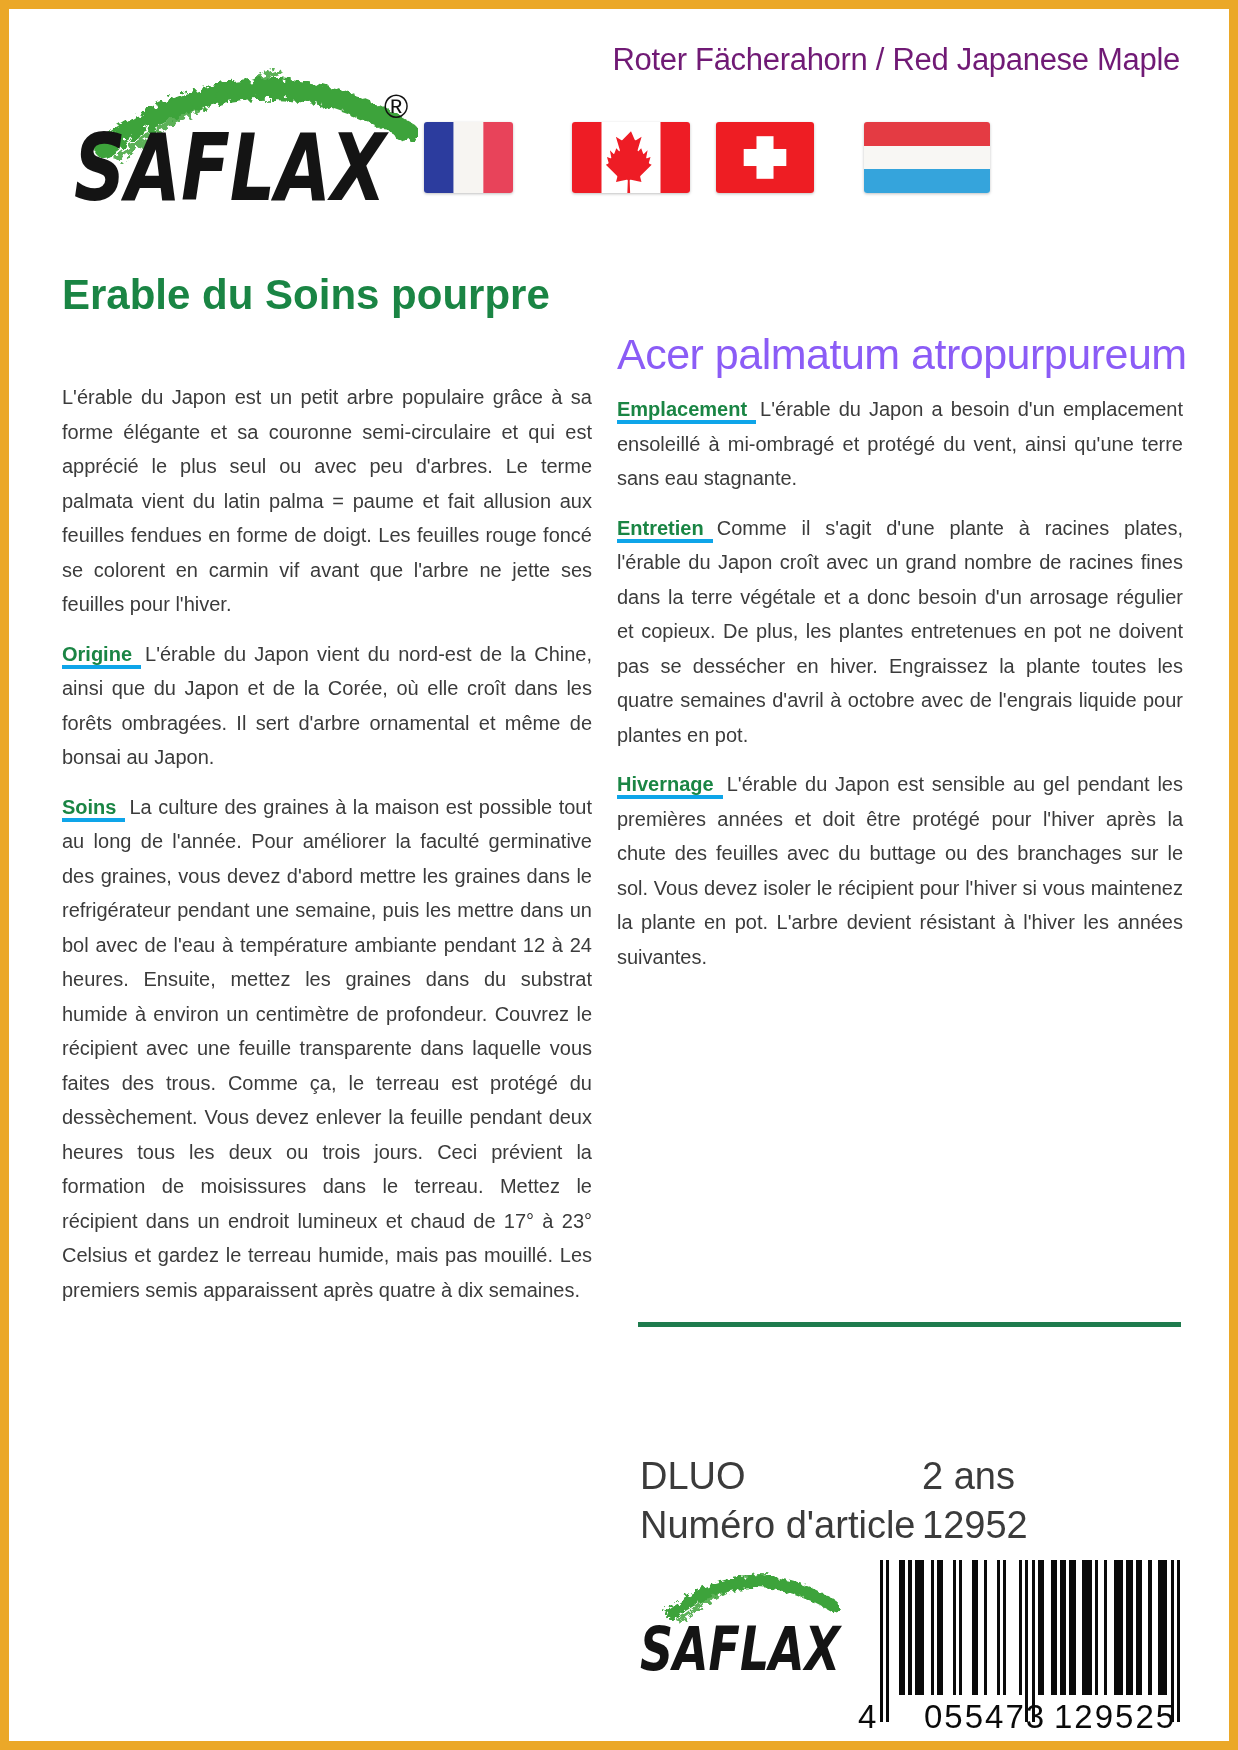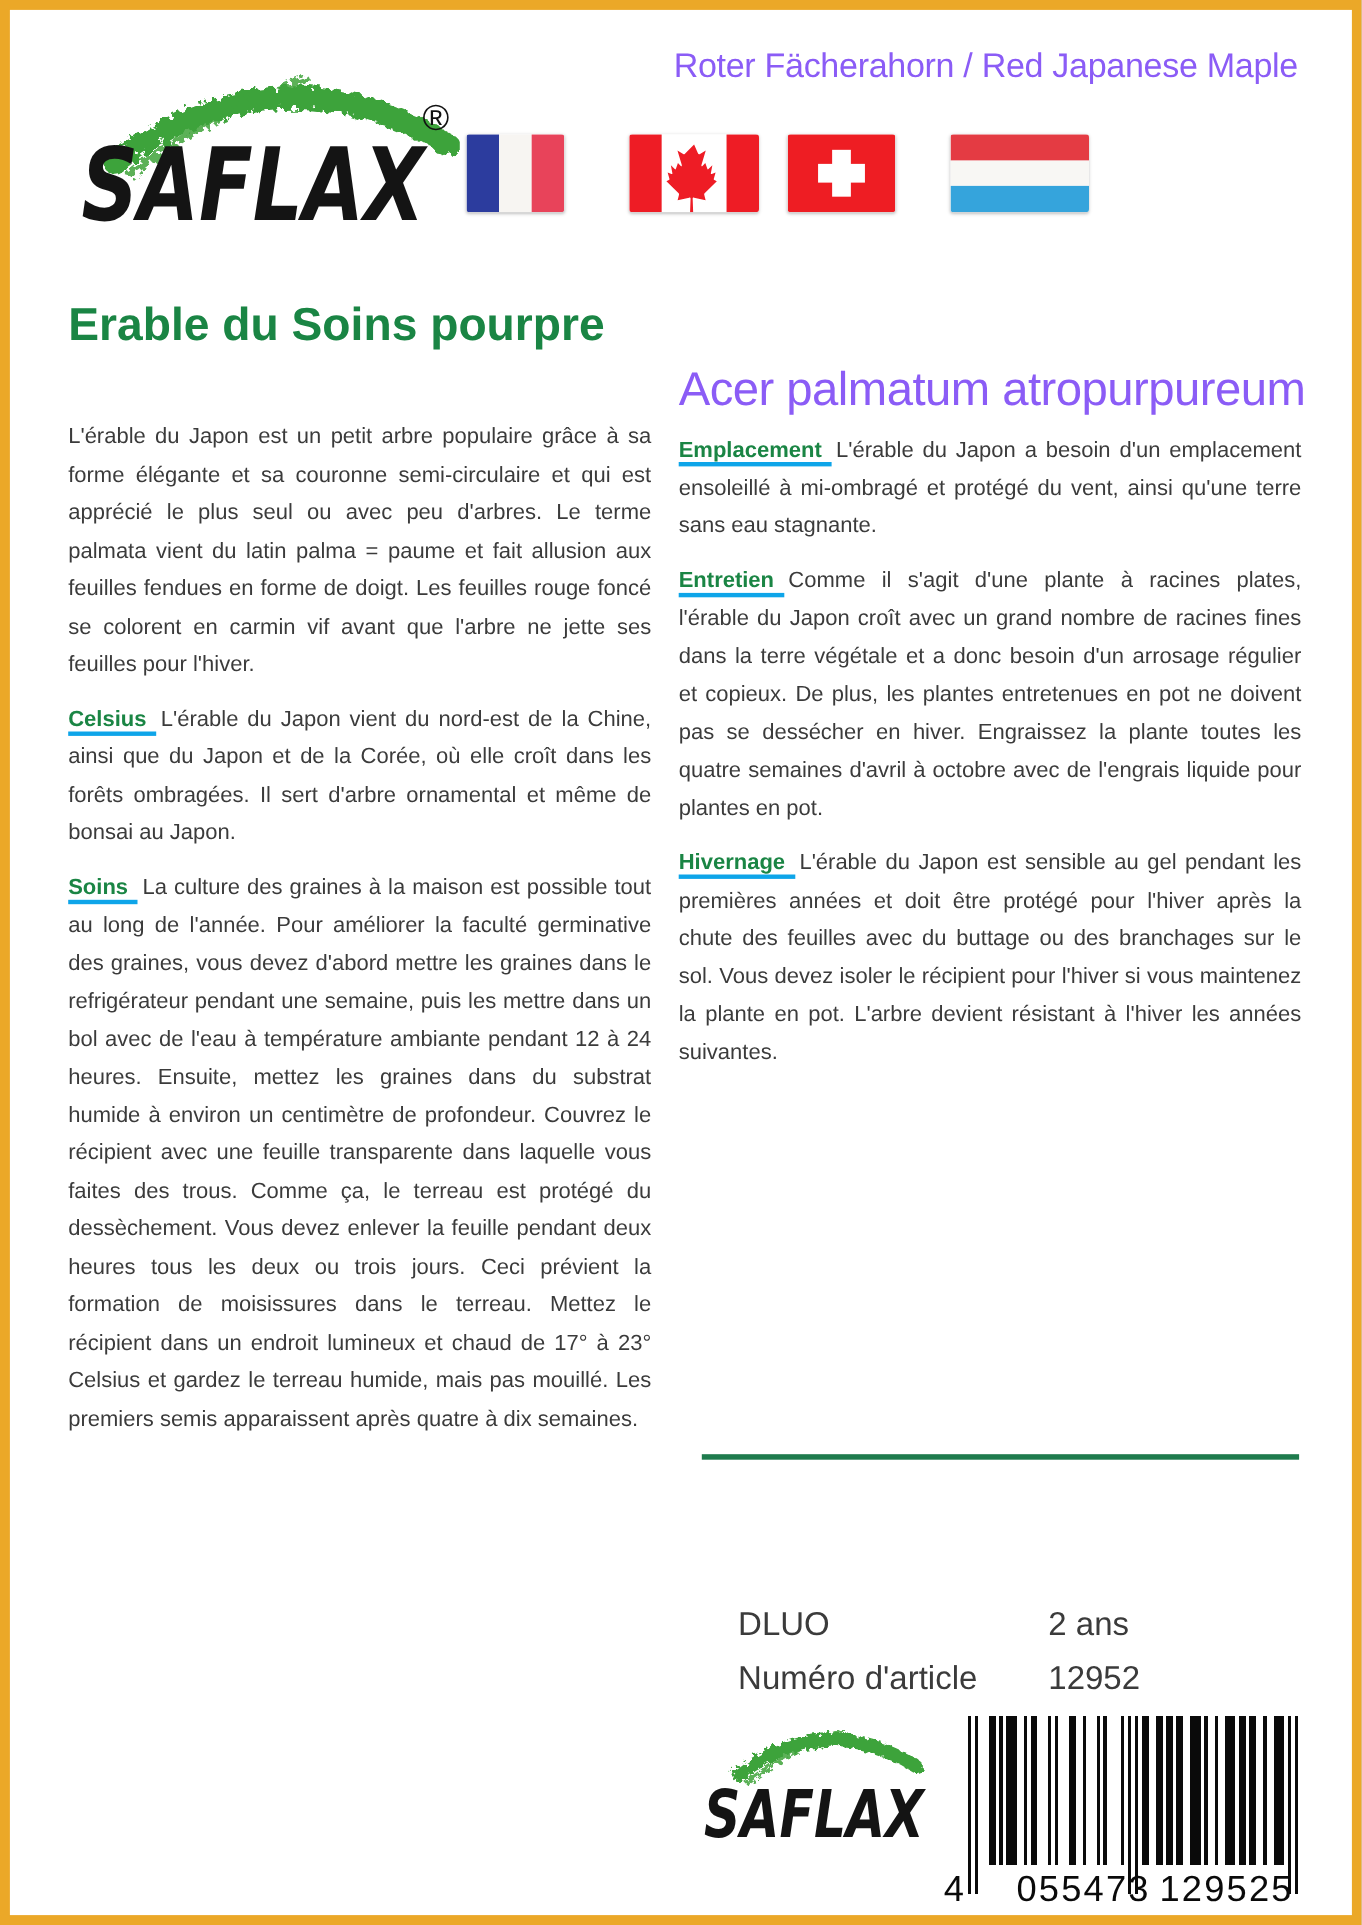--- a/index.html
+++ b/index.html
@@ -8,21 +8,21 @@
     font-family:"Liberation Sans", sans-serif; overflow:hidden;
     margin:0 auto;
   }
   .frame {
     position:absolute; inset:0; border:9px solid #EBA828; box-sizing:border-box;
     pointer-events:none; z-index:50;
   }
   
   .top-title {
     position:absolute; top:42px; right:58px; font-size:31px; letter-spacing:-0.3px;
-    color:#8b5cf6; white-space:nowrap;
+    color:#701a75; white-space:nowrap;
   }
   .logo { position:absolute; }
   .logo-top { left:60px; top:30px; width:360px; height:190px; }
   .logo .arc { position:absolute; }
   .logo-top .arc { left:28px; top:6px; }
   .logo-top .brand-text { position:absolute; left:10px; top:92px; }
   .logo-top .reg { position:absolute; left:324px; top:58px; font-size:33px; color:#111; font-weight:normal; }
   .brand-text text { fill:#141414; font-family:"DejaVu Sans", sans-serif; }
   .flags { position:absolute; top:122px; left:0; width:100%; height:71px; }
   .flag { position:absolute; top:0; height:71px; border-radius:3px; overflow:hidden;
@@ -44,21 +44,21 @@
     margin:0 0 14px 0; font-size:43px; line-height:48px; font-weight:normal; color:#8b5cf6;
     letter-spacing:-0.5px; white-space:nowrap;
   }
   .lead {
     color:#1A8544; font-weight:bold; border-bottom:4px solid #0ea5e9;
     padding-right:9px; margin-right:4px;
   }
   
   .rule { position:absolute; left:638px; top:1322px; width:543px; height:5px; background:#1E7B4D; }
   .details { position:absolute; left:640px; top:1452px; width:545px; color:#3B3B3B; }
-  .detail-row { display:flex; font-size:30px; line-height:49px;margin-left:31px; }
+  .detail-row { display:flex; font-size:38px; line-height:49px; }
   .detail-label { width:282px; }
   .logo-bottom { left:636px; top:1548px; width:215px; height:135px; }
   .logo-bottom .arc { left:25px; top:4px; }
   .logo-bottom .brand-text { position:absolute; left:2px; top:72px; }
   .barcode { position:absolute; left:858px; top:1558px; width:330px; height:180px; }
   .barcode .bars { position:absolute; left:22px; top:2px; }
   .bc-digit { position:absolute; top:140px; font-size:33px; color:#0a0a0a; letter-spacing:2px; }
   .bc-first { left:0; width:20px; text-align:right; }
   .bc-g1 { left:66px; width:120px; text-align:center; }
   .bc-g2 { left:196px; width:120px; text-align:center; }
@@ -120,21 +120,21 @@
         <rect x="0" y="0" width="126" height="24" fill="#E43B43"></rect>
         <rect x="0" y="24" width="126" height="23" fill="#F8F7F4"></rect>
         <rect x="0" y="47" width="126" height="24" fill="#35A4DC"></rect>
       </svg>
     </div>
   </div>
 
   <div class="col col-left">
     <h1>Erable du Soins pourpre</h1>
     <p>L'érable du Japon est un petit arbre populaire grâce à sa forme élégante et sa couronne semi-circulaire et qui est apprécié le plus seul ou avec peu d'arbres. Le terme palmata vient du latin palma = paume et fait allusion aux feuilles fendues en forme de doigt. Les feuilles rouge foncé se colorent en carmin vif avant que l'arbre ne jette ses feuilles pour l'hiver.</p>
-    <p><span class="lead">Celsius</span><span>L'érable du Japon vient du nord-est de la Chine, ainsi que du Japon et de la Corée, où elle croît dans les forêts ombragées. Il sert d'arbre ornamental et même de bonsai au Japon.</span></p>
+    <p><span class="lead">Origine</span><span>L'érable du Japon vient du nord-est de la Chine, ainsi que du Japon et de la Corée, où elle croît dans les forêts ombragées. Il sert d'arbre ornamental et même de bonsai au Japon.</span></p>
     <p><span class="lead">Soins</span><span>La culture des graines à la maison est possible tout au long de l'année. Pour améliorer la faculté germinative des graines, vous devez d'abord mettre les graines dans le refrigérateur pendant une semaine, puis les mettre dans un bol avec de l'eau à température ambiante pendant 12 à 24 heures. Ensuite, mettez les graines dans du substrat humide à environ un centimètre de profondeur. Couvrez le récipient avec une feuille transparente dans laquelle vous faites des trous. Comme ça, le terreau est protégé du dessèchement. Vous devez enlever la feuille pendant deux heures tous les deux ou trois jours. Ceci prévient la formation de moisissures dans le terreau. Mettez le récipient dans un endroit lumineux et chaud de 17° à 23° Celsius et gardez le terreau humide, mais pas mouillé. Les premiers semis apparaissent après quatre à dix semaines.</span></p>
   </div>
 
   <div class="col col-right">
     <h2>Acer palmatum atropurpureum</h2>
     <p><span class="lead">Emplacement</span><span>L'érable du Japon a besoin d'un emplacement ensoleillé à mi-ombragé et protégé du vent, ainsi qu'une terre sans eau stagnante.</span></p>
     <p><span class="lead">Entretien</span><span>Comme il s'agit d'une plante à racines plates, l'érable du Japon croît avec un grand nombre de racines fines dans la terre végétale et a donc besoin d'un arrosage régulier et copieux. De plus, les plantes entretenues en pot ne doivent pas se dessécher en hiver. Engraissez la plante toutes les quatre semaines d'avril à octobre avec de l'engrais liquide pour plantes en pot.</span></p>
     <p><span class="lead">Hivernage</span><span>L'érable du Japon est sensible au gel pendant les premières années et doit être protégé pour l'hiver après la chute des feuilles avec du buttage ou des branchages sur le sol. Vous devez isoler le récipient pour l'hiver si vous maintenez la plante en pot. L'arbre devient résistant à l'hiver les années suivantes.</span></p>
   </div>
 

